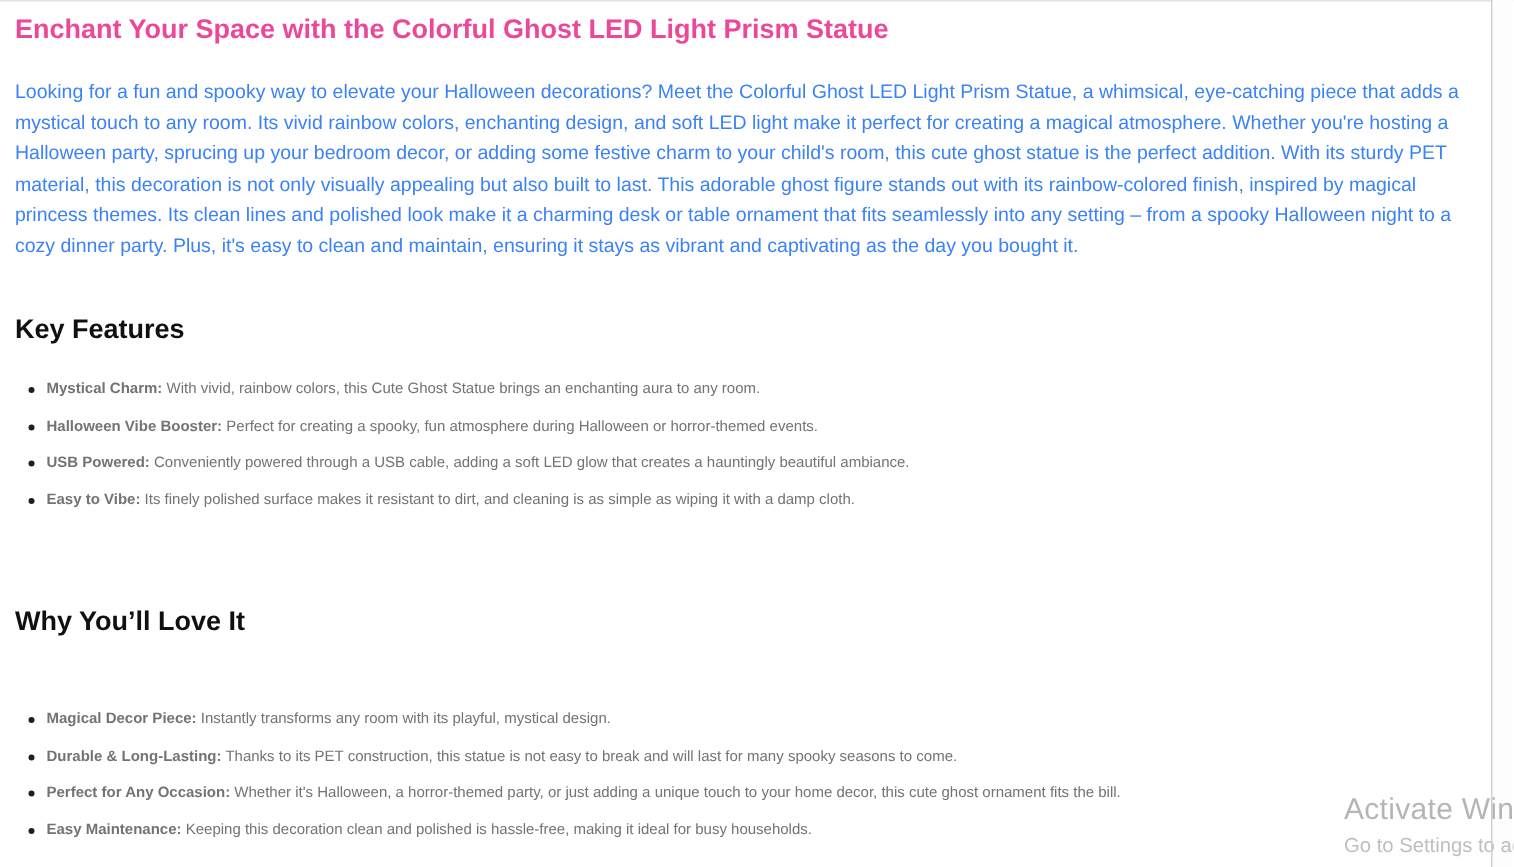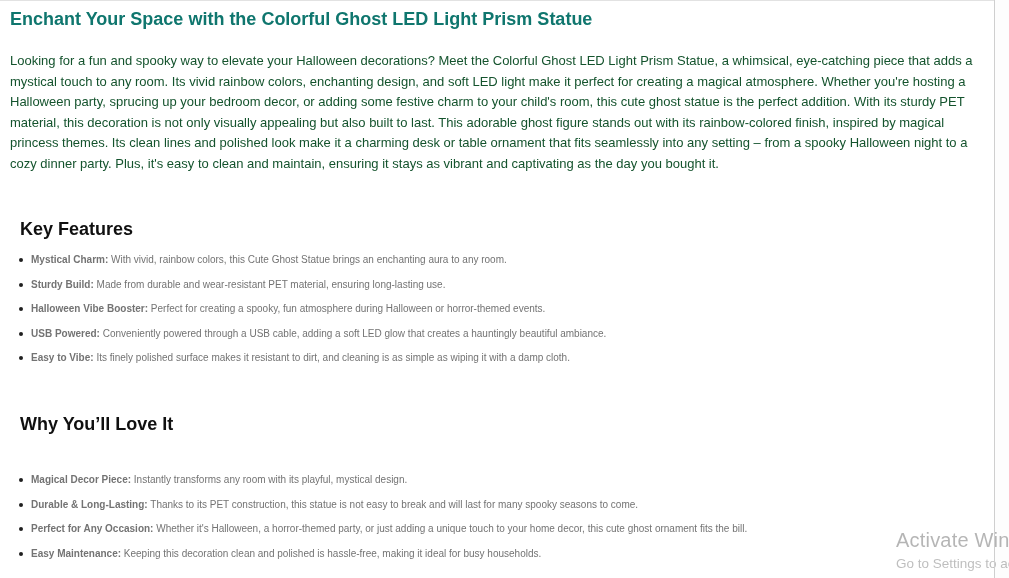--- a/index.html
+++ b/index.html
@@ -19,28 +19,28 @@
     position: absolute; top: 0; left: 994px;
     width: 1px; height: 578px; background: #cfcfcf;
     z-index: 5;
   }
   .scroll-track {
     position: absolute; top: 0; left: 995px;
     width: 14px; height: 578px; background: #fdfdfd;
   }
   h1.page-title {
     position: absolute; top: 9px; left: 10px; margin: 0;
-    font-size: 18px; font-weight: 700; color: #0f766e;
+    font-size: 18px; font-weight: 700; color: #ec4899;
   }
   p.intro {
     position: absolute; top: 51px; left: 10px; width: 973px; margin: 0;
-    font-size: 13px; line-height: 20.6px; color: #14532d;
+    font-size: 13px; line-height: 20.6px; color: #3b82f6;
   }
   h2.section-heading {
-    position: absolute; left: 10px; margin: 10px;
+    position: absolute; left: 10px; margin: 0;
     font-size: 18px; font-weight: 700; color: #101010;
   }
   .h-key { top: 209px; }
   .h-why { top: 404px; }
   ul.feature-list {
     position: absolute; left: 0; margin: 0; padding: 0;
     list-style: none;
   }
   .list-key { top: 253px; }
   .list-why { top: 473px; }
@@ -76,21 +76,20 @@
 
 <div>
   <h1 class="page-title">Enchant Your Space with the Colorful Ghost LED Light Prism Statue</h1>
 
   <p class="intro">Looking for a fun and spooky way to elevate your Halloween decorations? Meet the Colorful Ghost LED Light Prism Statue, a whimsical, eye-catching piece that adds a mystical touch to any room. Its vivid rainbow colors, enchanting design, and soft LED light make it perfect for creating a magical atmosphere. Whether you're hosting a Halloween party, sprucing up your bedroom decor, or adding some festive charm to your child's room, this cute ghost statue is the perfect addition. With its sturdy PET material, this decoration is not only visually appealing but also built to last. This adorable ghost figure stands out with its rainbow-colored finish, inspired by magical princess themes. Its clean lines and polished look make it a charming desk or table ornament that fits seamlessly into any setting – from a spooky Halloween night to a cozy dinner party. Plus, it's easy to clean and maintain, ensuring it stays as vibrant and captivating as the day you bought it.</p>
 
   <h2 class="section-heading h-key">Key Features</h2>
 
   <ul class="feature-list list-key">
     <li><span class="b">Mystical Charm:</span><span> With vivid, rainbow colors, this Cute Ghost Statue brings an enchanting aura to any room.</span></li>
-    <li><span class="b">Sturdy Build:</span><span> Made from durable and wear-resistant PET material, ensuring long-lasting use.</span></li>
     <li><span class="b">Halloween Vibe Booster:</span><span> Perfect for creating a spooky, fun atmosphere during Halloween or horror-themed events.</span></li>
     <li><span class="b">USB Powered:</span><span> Conveniently powered through a USB cable, adding a soft LED glow that creates a hauntingly beautiful ambiance.</span></li>
     <li><span class="b">Easy to Vibe:</span><span> Its finely polished surface makes it resistant to dirt, and cleaning is as simple as wiping it with a damp cloth.</span></li>
   </ul>
 
   <h2 class="section-heading h-why">Why You’ll Love It</h2>
 
   <ul class="feature-list list-why">
     <li><span class="b">Magical Decor Piece:</span><span> Instantly transforms any room with its playful, mystical design.</span></li>
     <li><span class="b">Durable &amp; Long-Lasting:</span><span> Thanks to its PET construction, this statue is not easy to break and will last for many spooky seasons to come.</span></li>

